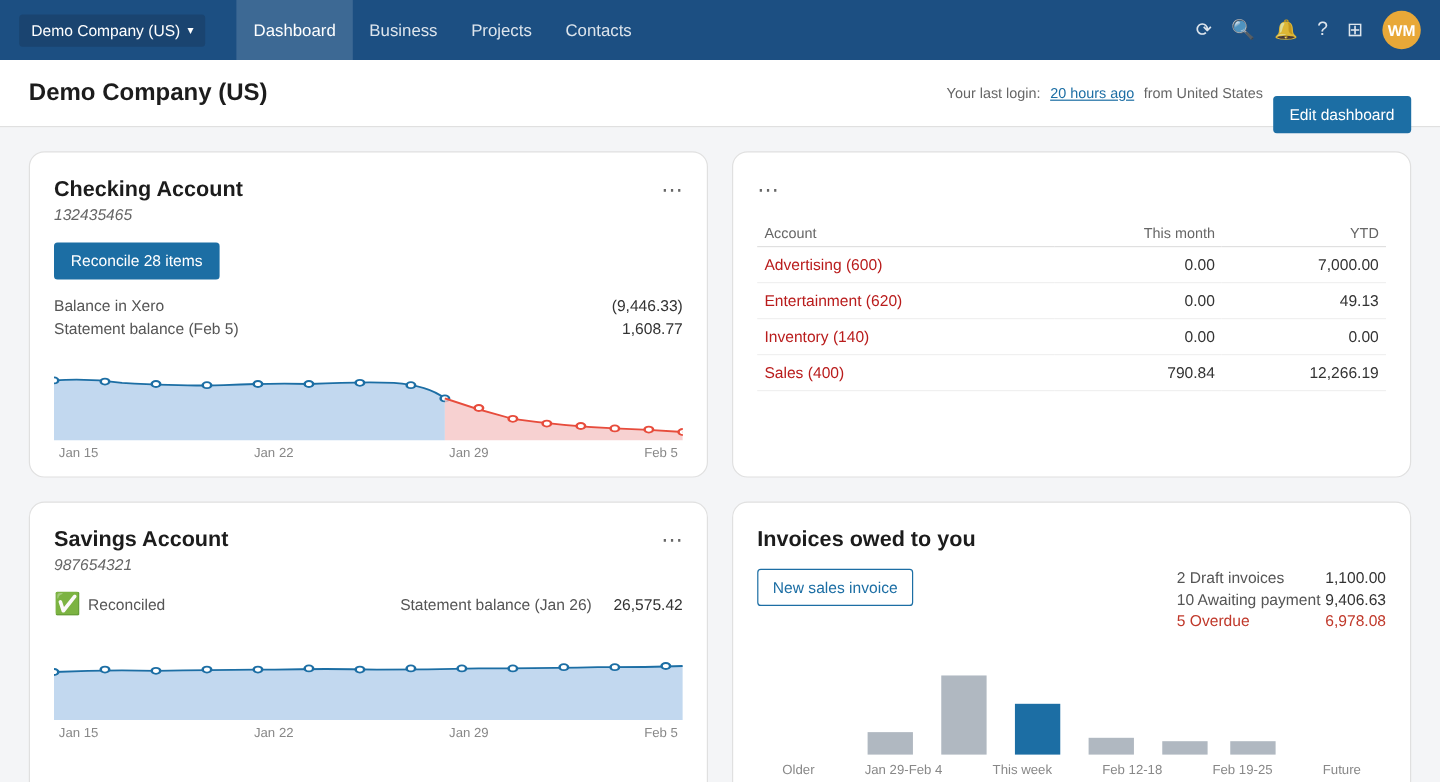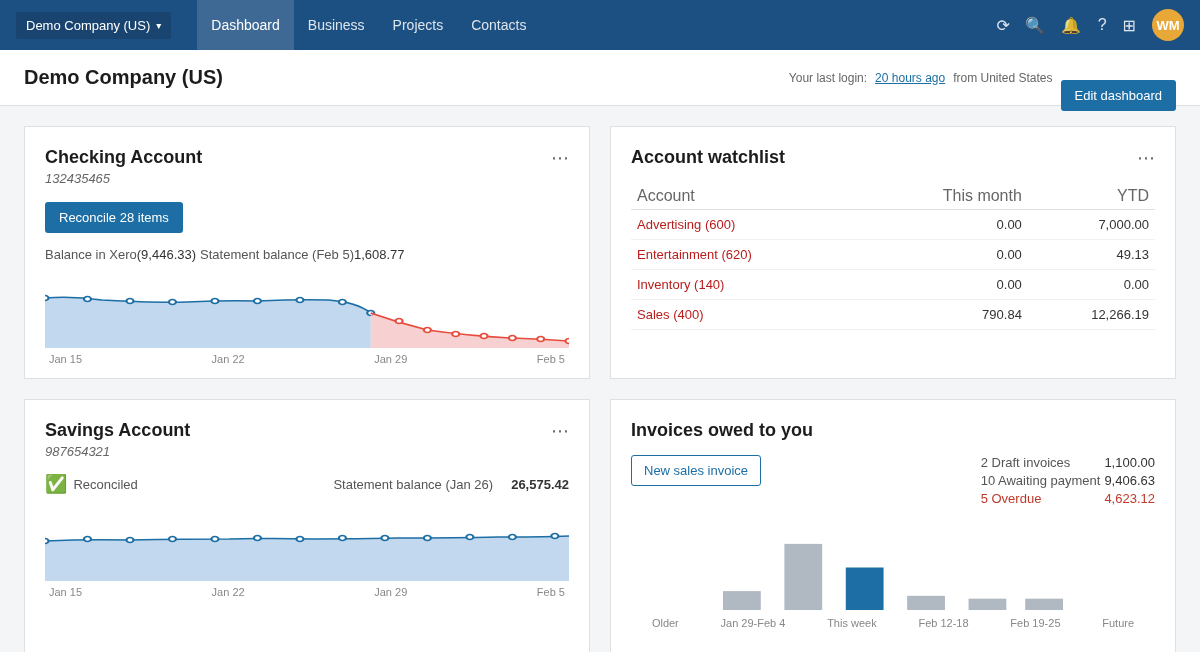--- a/index.html
+++ b/index.html
@@ -20,44 +20,44 @@
     .header-bar { background: #fff; border-bottom: 1px solid #e0e0e0; padding: 0 24px; height: 56px; display: flex; align-items: center; justify-content: space-between; }
     .header-title { font-size: 20px; font-weight: 600; color: #1c1c1c; }
     .header-right { display: flex; align-items: center; gap: 8px; font-size: 12px; color: #666; }
     .header-right a { color: #1c6ea4; text-decoration: underline; cursor: pointer; }
     .edit-dashboard-btn { background: #1c6ea4; color: #fff; border: none; padding: 8px 14px; border-radius: 3px; font-size: 13px; cursor: pointer; font-weight: 500; margin-top: 36px; }
 
     
     .main { padding: 20px 24px; display: grid; grid-template-columns: 1fr 1fr; gap: 20px; }
 
     
-    .card { background: #fff; border-radius: 0; border: 1px solid #e0e0e0; padding: 20px; }
+    .card { background: #fff; border-radius: 13px; border: 1px solid #e0e0e0; padding: 20px; }
     .card-header { display: flex; justify-content: space-between; align-items: flex-start; }
     .card-title { font-size: 18px; font-weight: 600; color: #1c1c1c; }
     .card-subtitle { font-size: 13px; color: #666; margin-top: 3px; font-style: italic; }
     .more-icon { color: #666; cursor: pointer; font-size: 18px; }
 
     
     .reconcile-btn { background: #1c6ea4; color: #fff; border: none; padding: 8px 14px; border-radius: 3px; font-size: 13px; cursor: pointer; font-weight: 500; margin-top: 16px; }
-    .balance-info { margin-top: 14px; display: flex; gap: 4px; }
+    .balance-info { margin-top: 14px; display: flex; flex-direction: column; gap: 4px; }
     .balance-row { display: flex; justify-content: space-between; font-size: 13px; color: #555; }
     .balance-row .amount { color: #333; font-weight: 500; }
 
     
     .mini-chart { margin-top: 16px; height: 80px; position: relative; }
     .chart-svg { width: 100%; height: 70px; }
     .chart-labels { display: flex; justify-content: space-between; font-size: 11px; color: #888; margin-top: 2px; padding: 0 4px; }
 
     
     .reconciled-badge { display: flex; align-items: center; gap: 6px; margin-top: 14px; font-size: 13px; color: #555; }
     .check-circle { color: #2e7d32; font-size: 18px; }
 
     
     .watchlist-table { width: 100%; margin-top: 14px; border-collapse: collapse; }
-    .watchlist-table th { text-align: left; font-size: 16px; color: #666; font-weight: 500; padding: 4px 6px; border-bottom: 1px solid #e0e0e0; }
+    .watchlist-table th { text-align: left; font-size: 12px; color: #666; font-weight: 500; padding: 4px 6px; border-bottom: 1px solid #e0e0e0; }
     .watchlist-table th:not(:first-child) { text-align: right; }
     .watchlist-table td { padding: 7px 6px; font-size: 13px; border-bottom: 1px solid #f0f0f0; }
     .watchlist-table td:not(:first-child) { text-align: right; }
     .watchlist-table td a { color: #b91c1c; text-decoration: none; cursor: pointer; }
 
     
     .invoices-top { display: flex; justify-content: space-between; align-items: flex-start; margin-top: 14px; }
     .new-invoice-btn { background: #fff; color: #1c6ea4; border: 1px solid #1c6ea4; padding: 7px 12px; border-radius: 3px; font-size: 13px; cursor: pointer; }
     .invoice-stats { text-align: right; font-size: 13px; }
     .invoice-row { display: flex; justify-content: space-between; gap: 4px; margin-bottom: 3px; color: #555; }
@@ -154,21 +154,20 @@
         <span>Jan 15</span>
         <span>Jan 22</span>
         <span>Jan 29</span>
         <span>Feb 5</span>
       </div>
     </div>
   </div>
 
   <div class="card">
     <div class="card-header">
-      <div class="card-title">Account watchlist</div>
       <span class="more-icon">⋯</span>
     </div>
     <table class="watchlist-table">
       <thead>
         <tr>
           <th>Account</th>
           <th>This month</th>
           <th>YTD</th>
         </tr>
       </thead>
@@ -202,21 +201,21 @@
       <div>
         <div class="card-title">Savings Account</div>
         <div class="card-subtitle">987654321</div>
       </div>
       <span class="more-icon">⋯</span>
     </div>
     <div class="reconciled-badge">
       <span class="check-circle">✅</span>
       <span>Reconciled</span>
       <span style="margin-left:auto;">Statement balance (Jan 26)</span>
-      <span style="font-weight:700; color:#333; margin-left:12px;">26,575.42</span>
+      <span style="font-weight:400; color:#333; margin-left:12px;">26,575.42</span>
     </div>
 
     <div class="mini-chart">
       <svg class="chart-svg" viewBox="0 0 370 70" preserveAspectRatio="none" xmlns="http://www.w3.org/2000/svg">
         <path d="M0,30 Q30,28 60,29 Q100,28 130,28 Q160,27 190,28 Q220,28 250,27 Q290,27 320,26 Q350,26 370,25 L370,70 L0,70 Z" fill="#a8c7e8" opacity="0.7"></path>
         <path d="M0,30 Q30,28 60,29 Q100,28 130,28 Q160,27 190,28 Q220,28 250,27 Q290,27 320,26 Q350,26 370,25" fill="none" stroke="#1c6ea4" stroke-width="1.5"></path>
 
         <circle cx="0" cy="30" r="2.5" fill="white" stroke="#1c6ea4" stroke-width="1.5"></circle>
         <circle cx="30" cy="28" r="2.5" fill="white" stroke="#1c6ea4" stroke-width="1.5"></circle>
         <circle cx="60" cy="29" r="2.5" fill="white" stroke="#1c6ea4" stroke-width="1.5"></circle>
@@ -250,21 +249,21 @@
         <div class="invoice-row">
           <span>2 Draft invoices</span>
           <span class="amt">1,100.00</span>
         </div>
         <div class="invoice-row">
           <span>10 Awaiting payment</span>
           <span class="amt">9,406.63</span>
         </div>
         <div class="invoice-row">
           <span class="overdue">5 Overdue</span>
-          <span class="amt overdue">4,623.12</span>
+          <span class="amt overdue">6,978.08</span>
         </div>
       </div>
     </div>
 
     <div class="invoice-chart">
       <svg class="invoice-chart-svg" viewBox="0 0 380 90" xmlns="http://www.w3.org/2000/svg">
 
         <rect x="10" y="70" width="40" height="20" fill="#b0b8c1"></rect>
 
         <rect x="75" y="20" width="40" height="70" fill="#b0b8c1"></rect>

